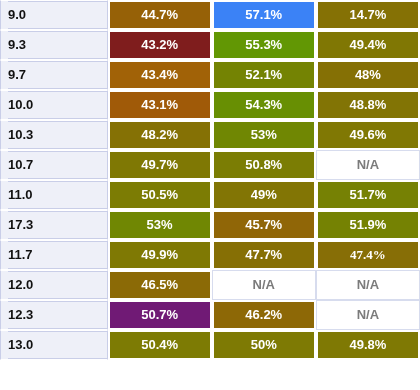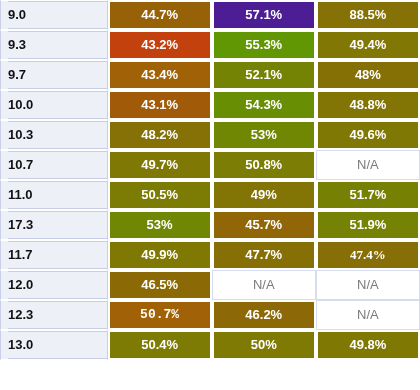--- a/index.html
+++ b/index.html
@@ -66,43 +66,43 @@
     text-align: center;
     color: #ffffff;
     font-weight: bold;
     border: 2px solid #ffffff;
     box-sizing: border-box;
     position: relative;
   }
 
   td.val.na {
     color: #7b7b7b;
-    font-weight: normal;
+    font-weight: bold;
     background: #ffffff !important;
     border: 1px solid #d7dcee;
   }
 </style>
 </head>
 <body>
 
 <table id="heatmap-table">
   <tbody>
       <tr>
         <td class="rowlabel">
           <span class="lbl">9.0</span>
         </td>
         <td class="val" style="background: rgb(150, 97, 7);">44.7%</td>
-        <td class="val" style="background: #4c1d95;">57.1%</td>
-        <td class="val" style="background: rgb(133, 113, 5);">88.5%</td>
+        <td class="val" style="background: #3b82f6;">57.1%</td>
+        <td class="val" style="background: rgb(133, 113, 5);">14.7%</td>
       </tr>
       <tr>
         <td class="rowlabel">
           <span class="lbl">9.3</span>
         </td>
-        <td class="val" style="background: #c2410c;">43.2%</td>
+        <td class="val" style="background: #7f1d1d;">43.2%</td>
         <td class="val" style="background: rgb(98, 151, 4);">55.3%</td>
         <td class="val" style="background: rgb(128, 119, 4);">49.4%</td>
       </tr>
       <tr>
         <td class="rowlabel">
           <span class="lbl">9.7</span>
         </td>
         <td class="val" style="background: #a16207; margin-top: 9px;">43.4%</td>
         <td class="val" style="background: rgb(116, 131, 3);">52.1%</td>
         <td class="val" style="background: rgb(133, 112, 5);">48%</td>
@@ -160,21 +160,21 @@
           <span class="lbl">12.0</span>
         </td>
         <td class="val" style="background: rgb(139, 106, 6);">46.5%</td>
         <td class="val na">N/A</td>
         <td class="val na">N/A</td>
       </tr>
       <tr>
         <td class="rowlabel">
           <span class="lbl">12.3</span>
         </td>
-        <td class="val" style="background: #a16207; font-family: Liberation Mono, monospace;">50.7%</td>
+        <td class="val" style="background: #701a75;">50.7%</td>
         <td class="val" style="background: rgb(141, 104, 6);">46.2%</td>
         <td class="val na">N/A</td>
       </tr>
       <tr>
         <td class="rowlabel">
           <span class="lbl">13.0</span>
         </td>
         <td class="val" style="background: rgb(125, 123, 4);">50.4%</td>
         <td class="val" style="background: rgb(126, 122, 4);">50%</td>
         <td class="val" style="background: rgb(127, 121, 4);">49.8%</td>

